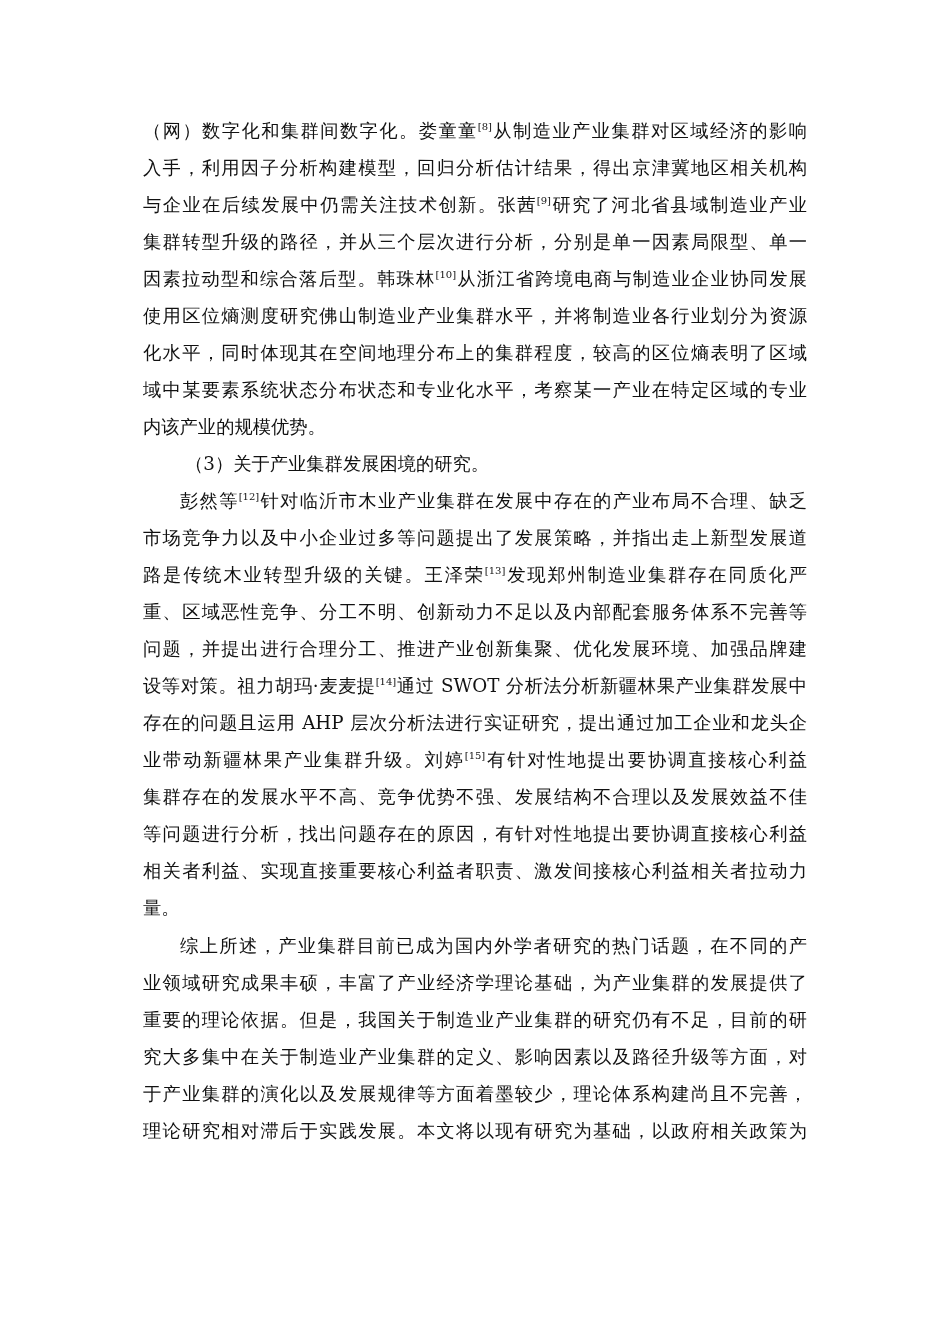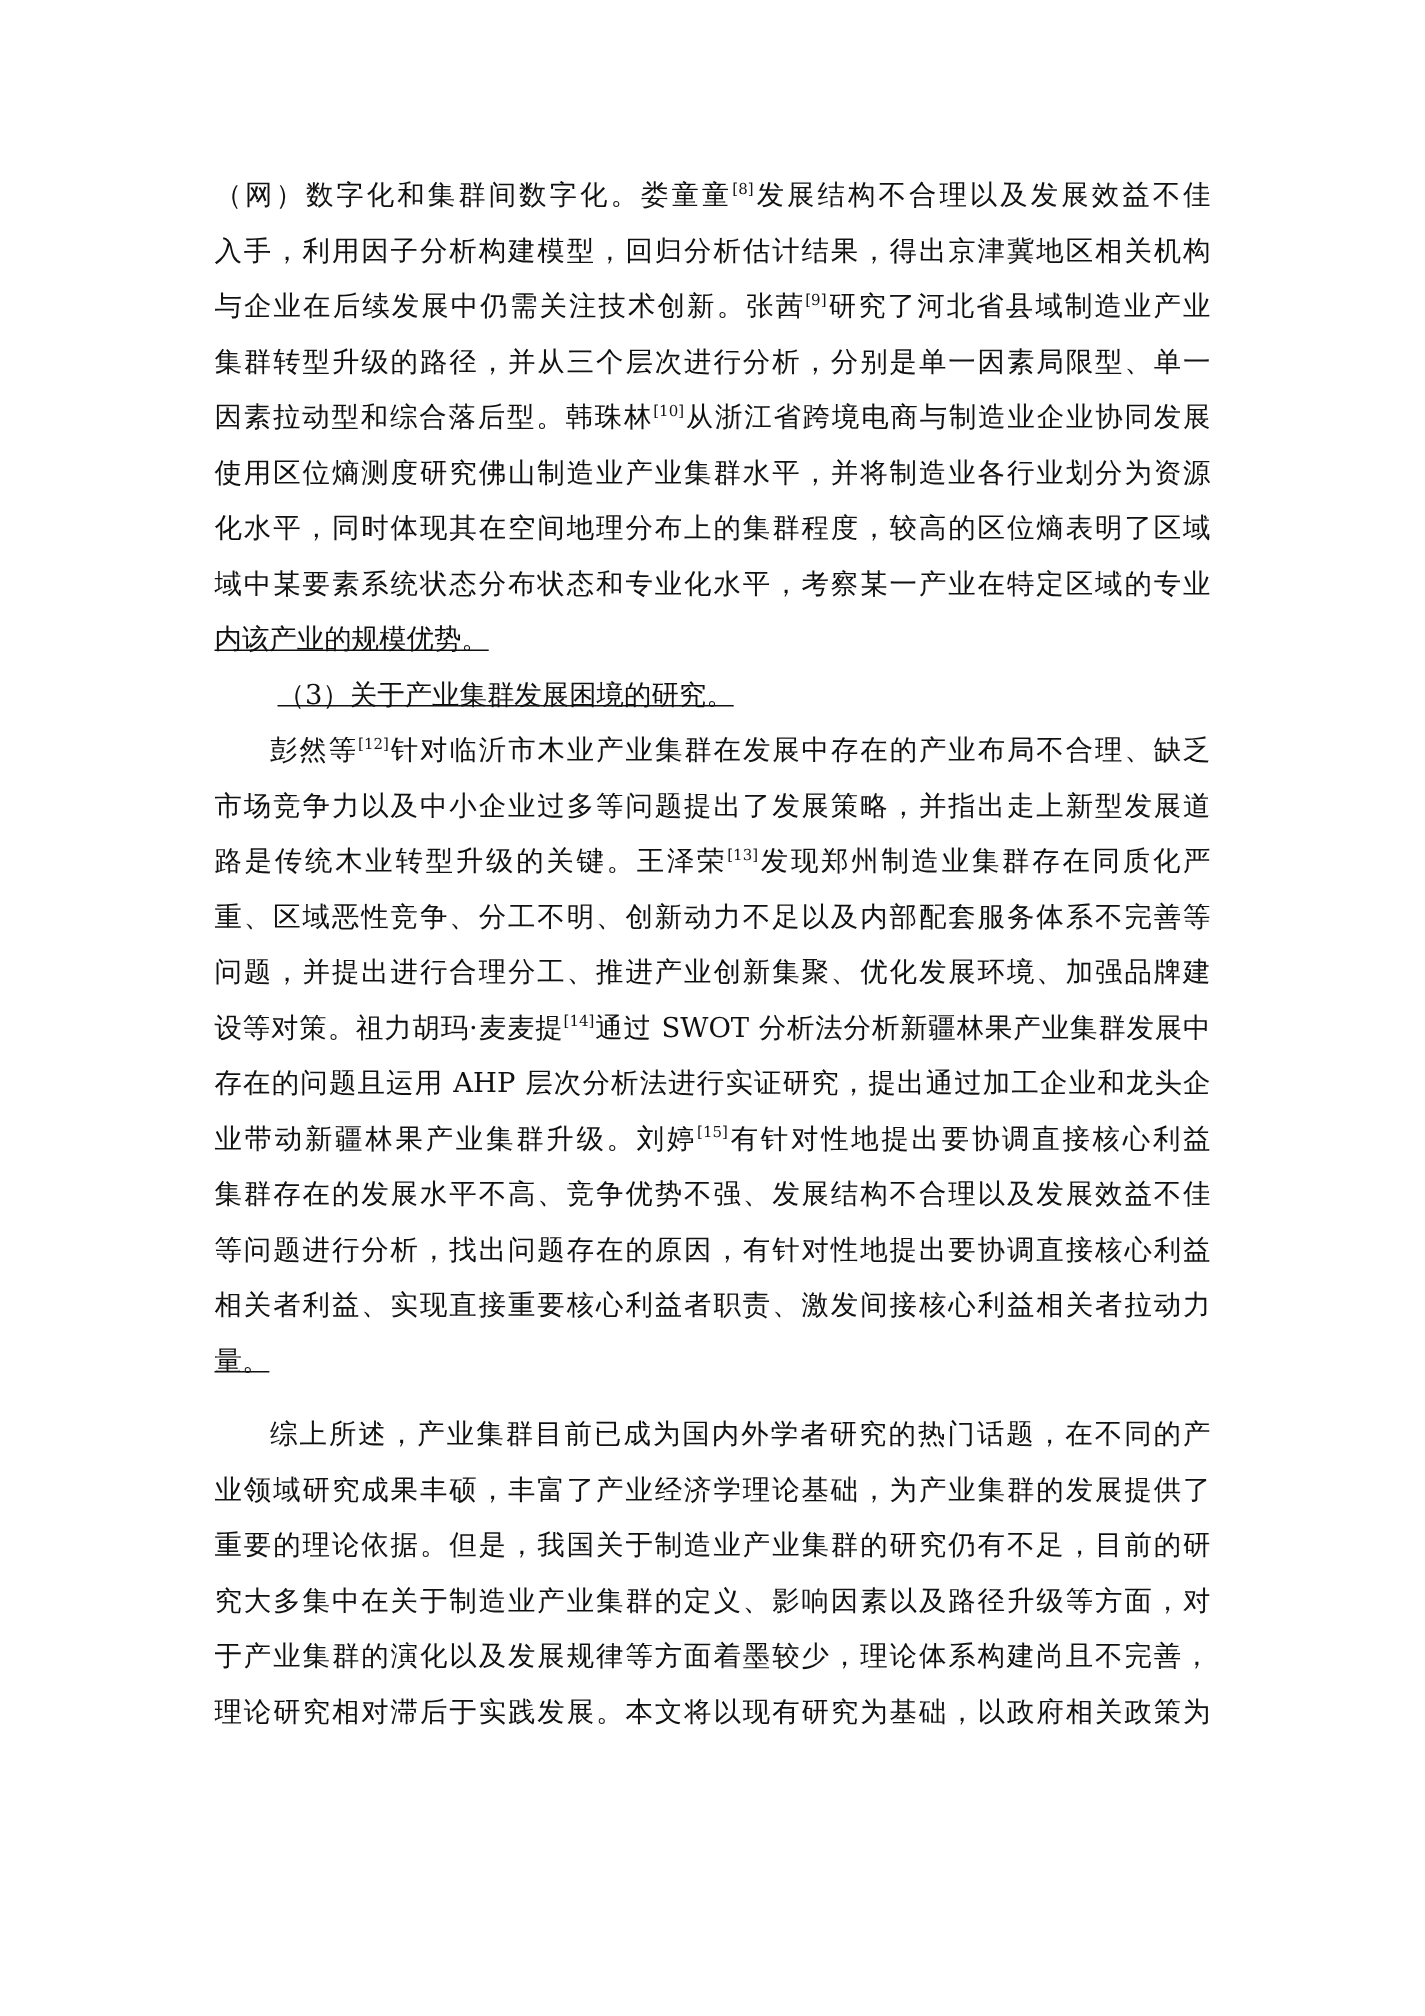--- a/index.html
+++ b/index.html
@@ -25,41 +25,40 @@
       height: 37px;
       line-height: 37px;
       font-size: 18.3px;
       white-space: nowrap;
       text-align: justify;
       text-align-last: justify;
       letter-spacing: 0px;
     }
     .line.last {
       text-align-last: left;
-      text-decoration: underline;
     }
     .indent {
       padding-left: 37px;
     }
     .indent-heading {
       padding-left: 42px;
     }
     sup {
       font-size: 10px;
       line-height: 0;
       vertical-align: 7px;
     }
   </style>
 </head>
 <body>
 
 <div class="page">
 
   <div>
-    <div class="line"><span>（网）数字化和集群间数字化。娄童童</span><sup>[8]</sup><span>发展结构不合理以及发展效益不佳</span></div>
+    <div class="line"><span>（网）数字化和集群间数字化。娄童童</span><sup>[8]</sup><span>从制造业产业集群对区域经济的影响</span></div>
     <div class="line"><span>入手，利用因子分析构建模型，回归分析估计结果，得出京津冀地区相关机构</span></div>
     <div class="line"><span>与企业在后续发展中仍需关注技术创新。张茜</span><sup>[9]</sup><span>研究了河北省县域制造业产业</span></div>
     <div class="line"><span>集群转型升级的路径，并从三个层次进行分析，分别是单一因素局限型、单一</span></div>
     <div class="line"><span>因素拉动型和综合落后型。韩珠林</span><sup>[10]</sup><span>从浙江省跨境电商与制造业企业协同发展</span></div>
     <div class="line"><span>使用区位熵测度研究佛山制造业产业集群水平，并将制造业各行业划分为资源</span></div>
     <div class="line"><span>化水平，同时体现其在空间地理分布上的集群程度，较高的区位熵表明了区域</span></div>
     <div class="line"><span>域中某要素系统状态分布状态和专业化水平，考察某一产业在特定区域的专业</span></div>
     <div class="line last"><span>内该产业的规模优势。</span></div>
   </div>
 
@@ -73,21 +72,21 @@
     <div class="line"><span>问题，并提出进行合理分工、推进产业创新集聚、优化发展环境、加强品牌建</span></div>
     <div class="line"><span>设等对策。祖力胡玛·麦麦提</span><sup>[14]</sup><span>通过 SWOT 分析法分析新疆林果产业集群发展中</span></div>
     <div class="line"><span>存在的问题且运用 AHP 层次分析法进行实证研究，提出通过加工企业和龙头企</span></div>
     <div class="line"><span>业带动新疆林果产业集群升级。刘婷</span><sup>[15]</sup><span>有针对性地提出要协调直接核心利益</span></div>
     <div class="line"><span>集群存在的发展水平不高、竞争优势不强、发展结构不合理以及发展效益不佳</span></div>
     <div class="line"><span>等问题进行分析，找出问题存在的原因，有针对性地提出要协调直接核心利益</span></div>
     <div class="line"><span>相关者利益、实现直接重要核心利益者职责、激发间接核心利益相关者拉动力</span></div>
     <div class="line last"><span>量。</span></div>
   </div>
 
-  <div style="margin-top:12px;">
+  <div style="margin-top:1px;">
     <div class="line indent"><span>综上所述，产业集群目前已成为国内外学者研究的热门话题，在不同的产</span></div>
     <div class="line"><span>业领域研究成果丰硕，丰富了产业经济学理论基础，为产业集群的发展提供了</span></div>
     <div class="line"><span>重要的理论依据。但是，我国关于制造业产业集群的研究仍有不足，目前的研</span></div>
     <div class="line"><span>究大多集中在关于制造业产业集群的定义、影响因素以及路径升级等方面，对</span></div>
     <div class="line"><span>于产业集群的演化以及发展规律等方面着墨较少，理论体系构建尚且不完善，</span></div>
     <div class="line"><span>理论研究相对滞后于实践发展。本文将以现有研究为基础，以政府相关政策为</span></div>
   </div>
 
 </div>
 

